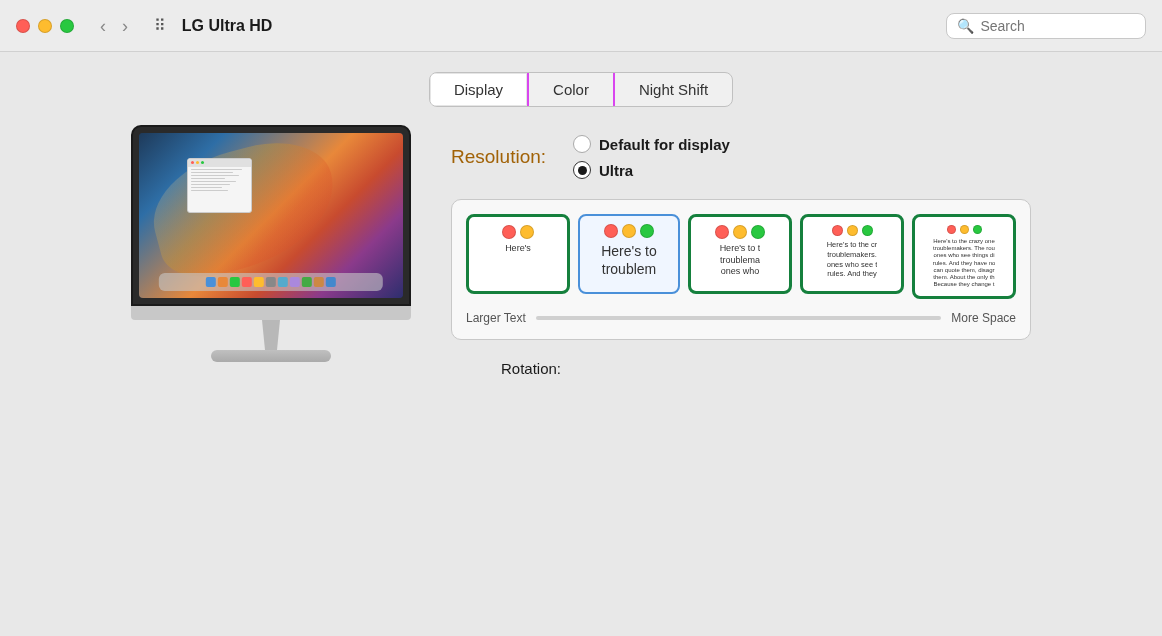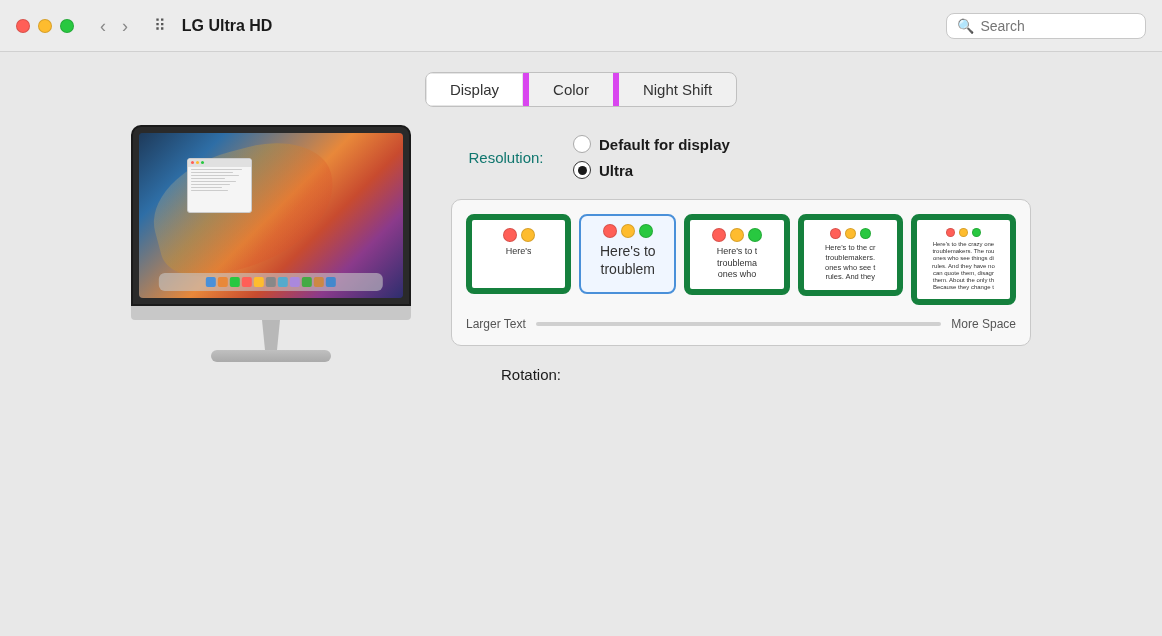--- a/index.html
+++ b/index.html
@@ -117,21 +117,21 @@
     }
 
     .tab {
       padding: 8px 24px;
       font-size: 15px;
       font-weight: 400;
       cursor: pointer;
       border: none;
       background: transparent;
       color: #333;
-      border-right: 6px solid #d946ef;
+      border-right: 2px solid #d946ef;
     }
     .tab:last-child { border-right: none; }
     .tab.active {
       background: #fff;
       font-weight: 500;
       box-shadow: inset 0 0 0 1px rgba(0,0,0,0.1);
     }
 
     
     .main-layout {
@@ -289,25 +289,25 @@
       gap: 10px;
     }
 
     .resolution-row {
       display: flex;
       align-items: center;
       gap: 12px;
     }
 
     .resolution-label {
-      font-size: 15px;
+      font-size: 19px;
       font-weight: 500;
-      color: #0f766e;
+      color: #a16207;
       width: 110px;
-      text-align: center;
+      text-align: left;
     }
 
     .radio-group {
       display: flex;
       flex-direction: column;
       gap: 8px;
       font-weight: bold;
     }
 
     .radio-row {
@@ -357,21 +357,21 @@
       gap: 12px;
     }
 
     .scale-cards {
       display: flex;
       gap: 8px;
       align-items: flex-start;
     }
 
     .scale-card {
-      border: 6px solid #15803d;
+      border: 3px solid #15803d;
       border-radius: 8px;
       background: #fff;
       padding: 8px;
       display: flex;
       flex-direction: column;
       align-items: center;
       gap: 4px;
       cursor: pointer;
       flex: 1;
       min-height: 80px;

